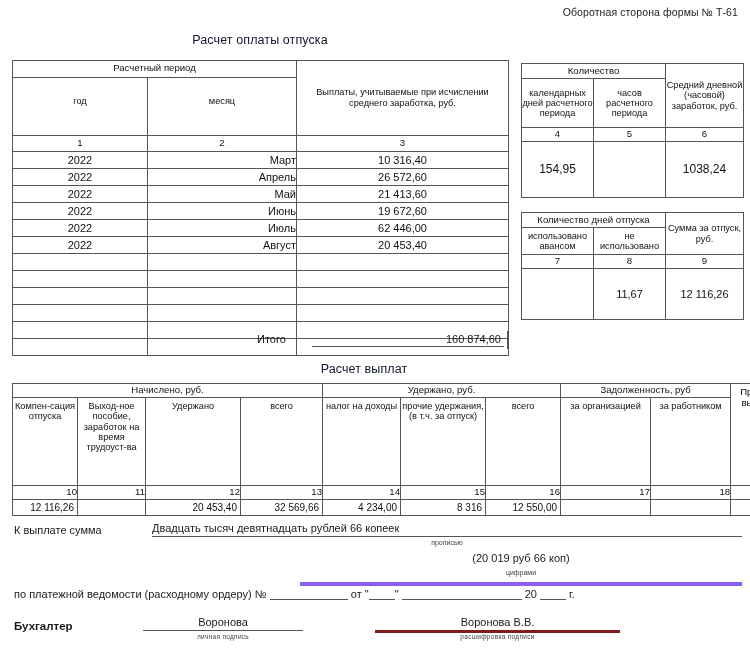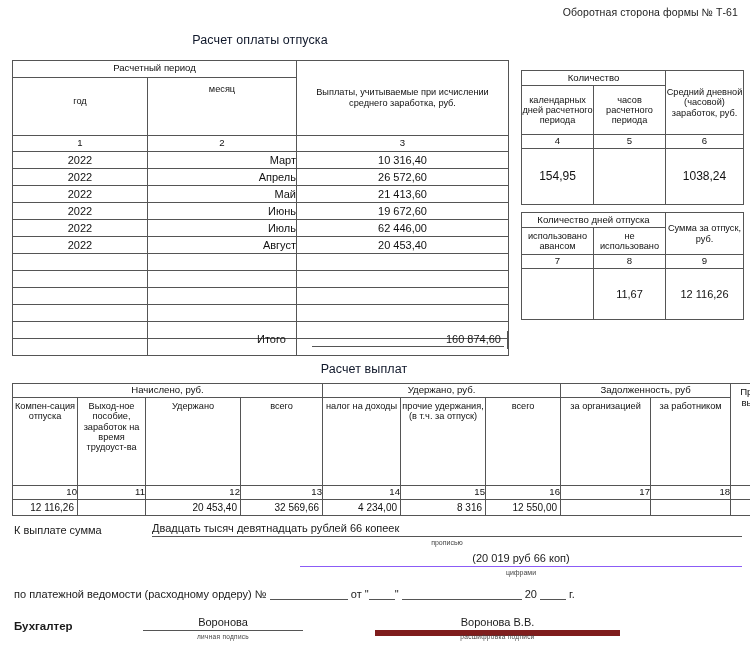--- a/index.html
+++ b/index.html
@@ -107,21 +107,21 @@
     top: 0px;
     width: 1px;
     height: 18px;
     background: #555;
   }
 
   
   #tbl-qty {
     position: absolute;
     left: 521px;
-    top: 70px;
+    top: 63px;
     width: 222px;
   }
   #tbl-qty .grp td { height: 14px; }
   #tbl-qty .sub td { height: 48px; vertical-align: middle; }
   #tbl-qty .numrow td { height: 13px; }
   #tbl-qty .valrow td { height: 55px; font-size: 12px; }
 
   
   #tbl-days {
     position: absolute;
@@ -154,21 +154,21 @@
   .words-line {
     position: absolute; left: 152px; top: 2px; width: 590px;
     border-bottom: 1px solid #555; padding-bottom: 2px; font-size: 11px;
   }
   .cap-propisyu {
     position: absolute; left: 152px; top: 19px; width: 590px;
     text-align: center; font-size: 7px; color: #444;
   }
   .digits-line {
     position: absolute; left: 300px; top: 32px; width: 442px;
-    border-bottom: 1px solid #8b5cf6; padding-bottom: 2px;
+    border-bottom: 4px solid #8b5cf6; padding-bottom: 18px;
     text-align: center; font-size: 11px;
   }
   .cap-cifry {
     position: absolute; left: 300px; top: 49px; width: 442px;
     text-align: center; font-size: 7px; color: #444;
   }
   .vedomost {
     position: absolute; left: 14px; top: 68px; font-size: 11px; white-space: nowrap;
   }
   .blank-u { display: inline-block; border-bottom: 1px solid #555; height: 11px; vertical-align: bottom; }
@@ -178,21 +178,21 @@
   .sig1 {
     position: absolute; left: 143px; top: 96px; width: 160px;
     border-bottom: 1px solid #555; text-align: center; font-size: 11px; padding-bottom: 2px;
   }
   .cap-sig1 {
     position: absolute; left: 143px; top: 113px; width: 160px;
     text-align: center; font-size: 6.5px; color: #444; letter-spacing: .3px;
   }
   .sig2 {
     position: absolute; left: 375px; top: 96px; width: 245px;
-    border-bottom: 6px solid #7f1d1d; text-align: center; font-size: 11px; padding-bottom: 2px;
+    border-bottom: 3px solid #7f1d1d; text-align: center; font-size: 11px; padding-bottom: 2px;
   }
   .cap-sig2 {
     position: absolute; left: 375px; top: 113px; width: 245px;
     text-align: center; font-size: 6.5px; color: #444; letter-spacing: .3px;
   }
 </style>
 </head>
 <body>
 
 <div class="page">
@@ -207,21 +207,21 @@
         <col style="width:149px">
         <col style="width:212px">
     </colgroup>
     <tbody>
       <tr>
         <td class="hdr-group" colspan="2">Расчетный период</td>
         <td class="hdr-sub" rowspan="2">Выплаты, учитываемые при исчислении среднего заработка, руб.</td>
       </tr>
       <tr class="tall-blank">
         <td class="hdr-sub" style="vertical-align:top;padding-top:18px">год</td>
-        <td class="hdr-sub" style="vertical-align:top;padding-top:6px">месяц</td>
+        <td class="hdr-sub" style="vertical-align:top;padding-top:18px">месяц</td>
       </tr>
       <tr class="numrow">
         <td>1</td>
         <td>2</td>
         <td>3</td>
       </tr>
 
       <tr class="data-row">
         <td class="yearcell">2022</td>
         <td class="monthcell">Март</td>

